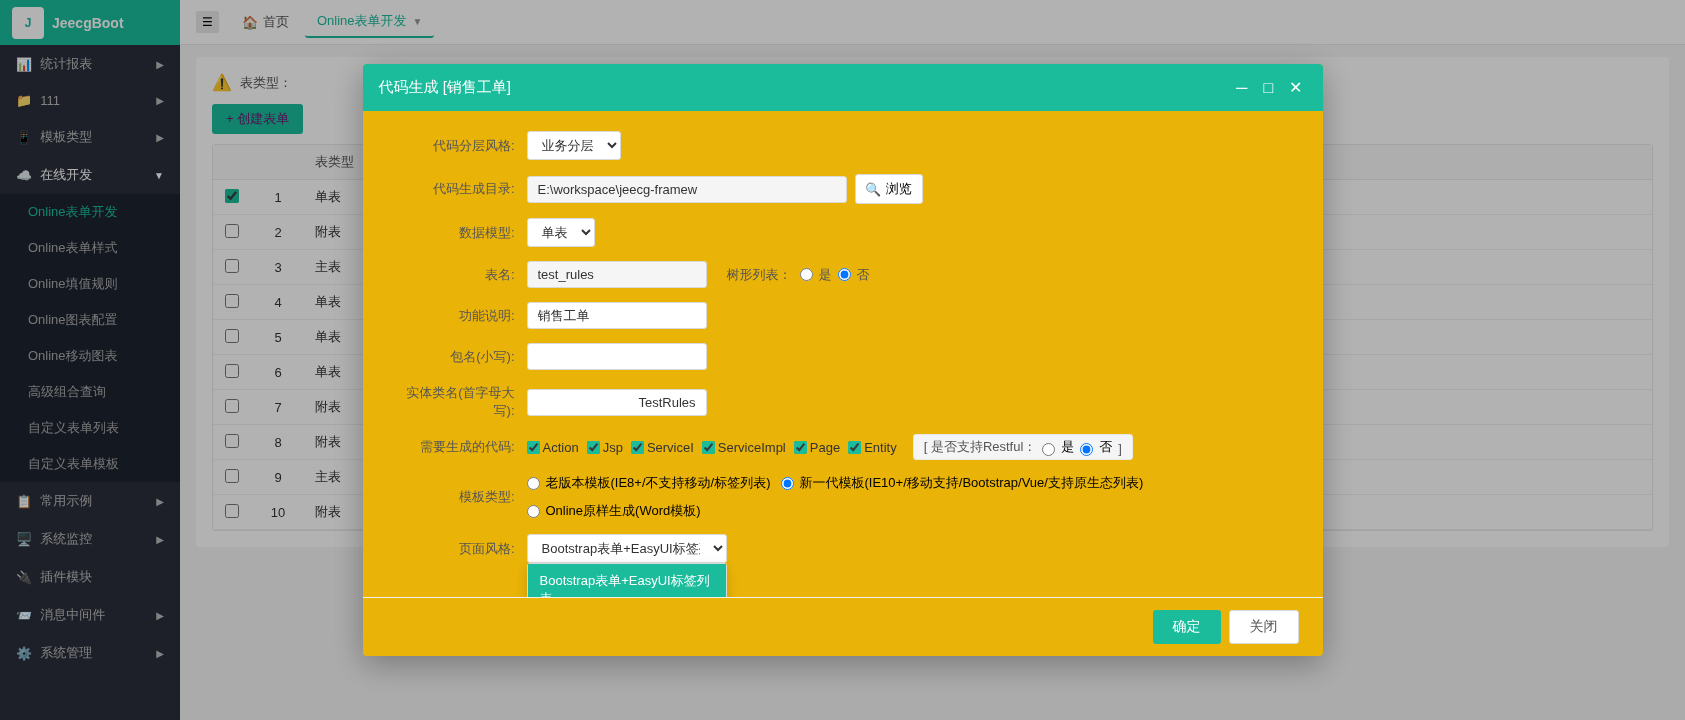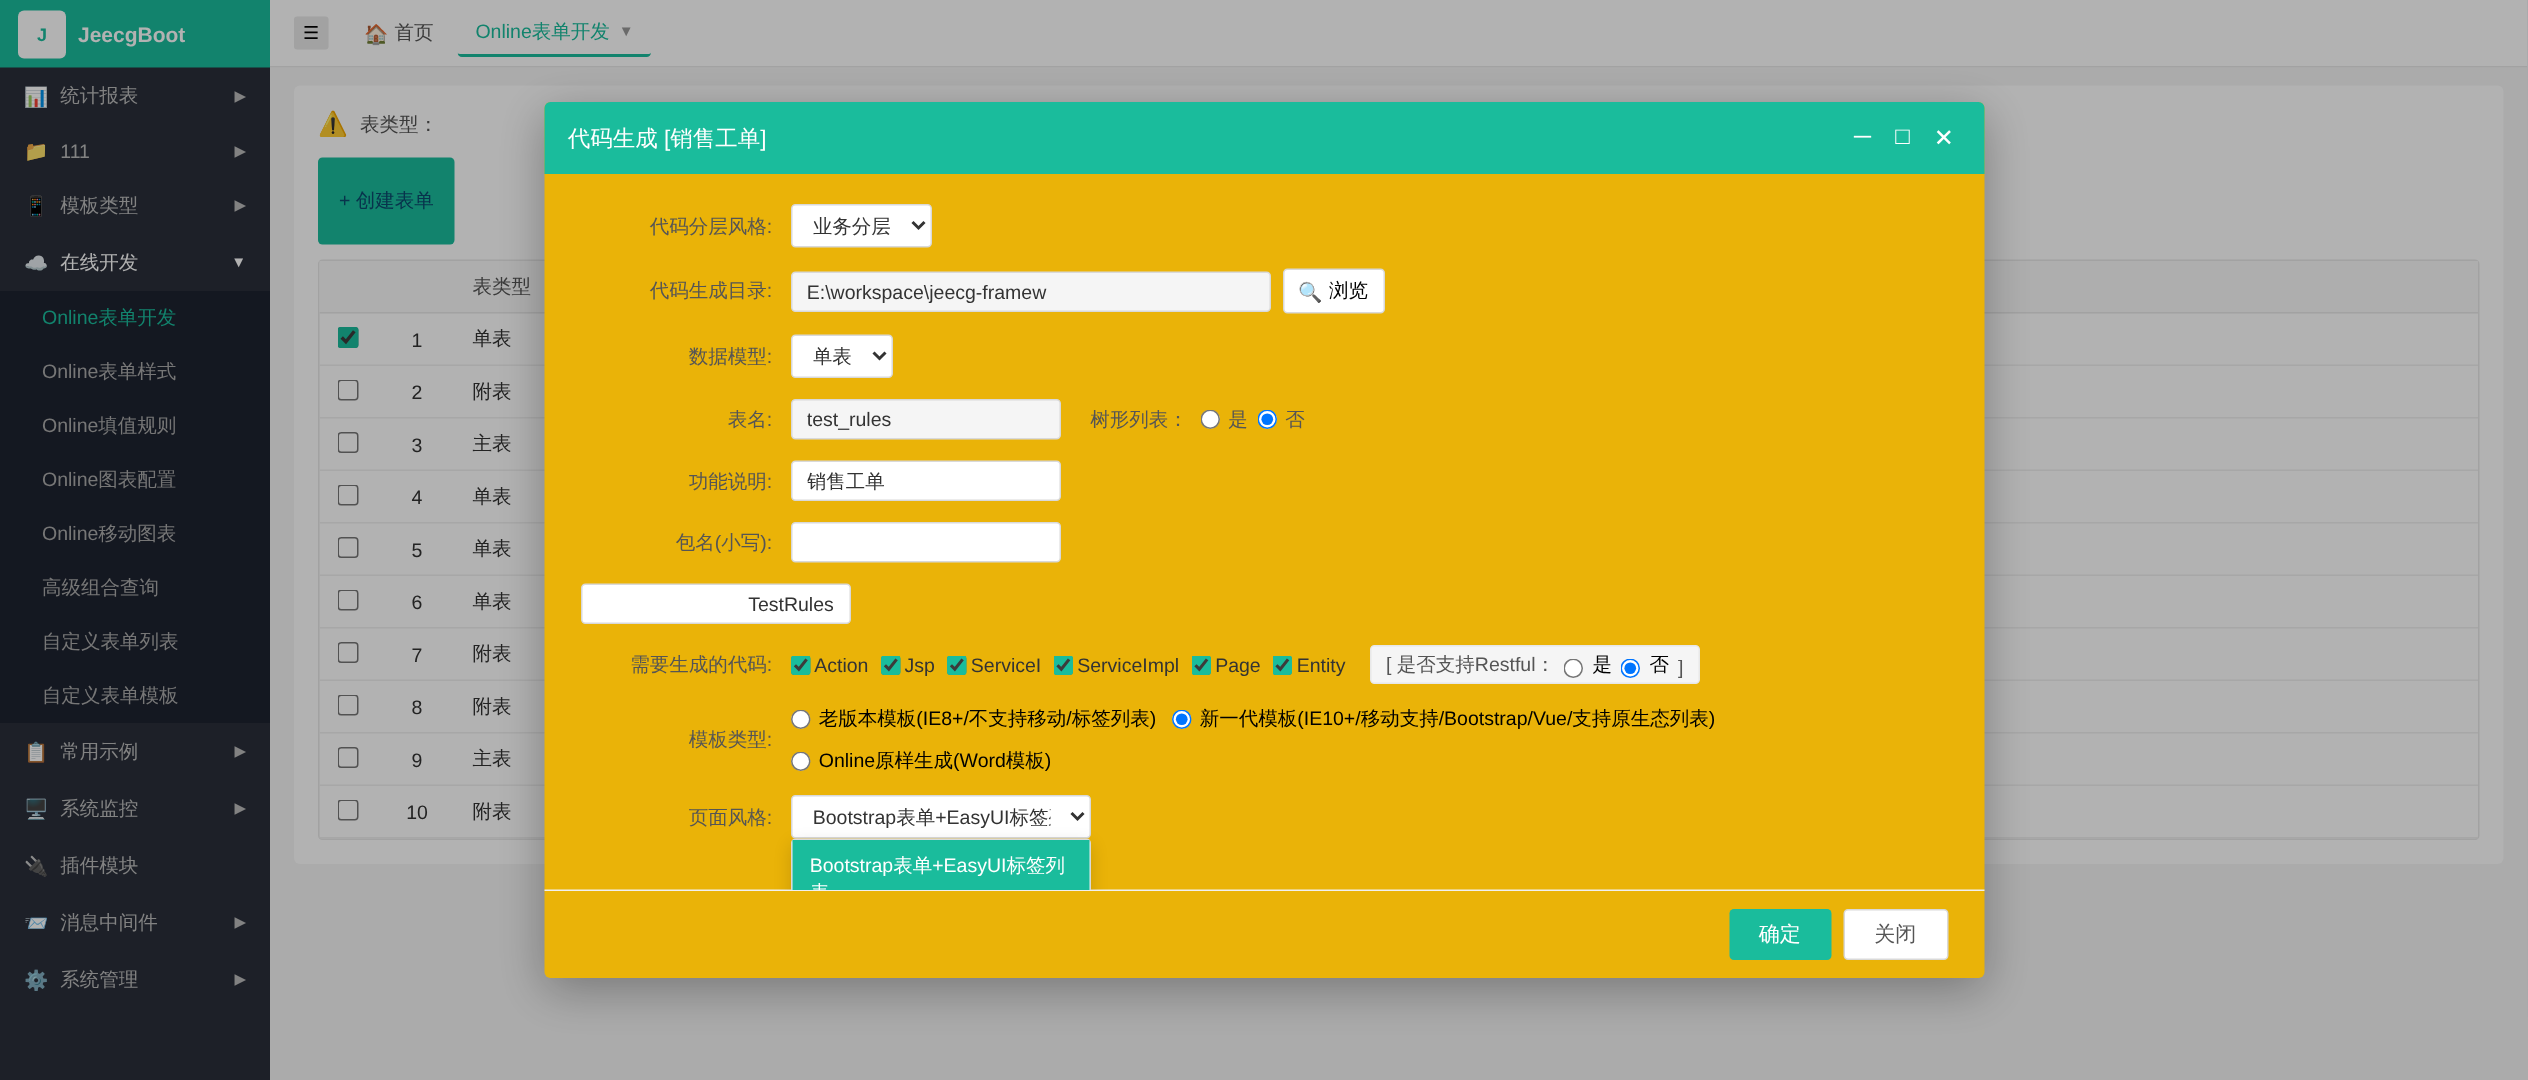--- a/index.html
+++ b/index.html
@@ -26,21 +26,21 @@
     .topbar-item { display: flex; align-items: center; gap: 4px; padding: 6px 12px; cursor: pointer; color: #555; border-radius: 3px; font-size: 13px; }
     .topbar-item.active { color: #1abc9c; border-bottom: 2px solid #1abc9c; }
     .topbar-arrow { font-size: 10px; color: #999; margin-left: 2px; }
     .collapse-btn { background: #e8e8e8; border: none; cursor: pointer; padding: 4px 6px; border-radius: 2px; font-size: 12px; margin-right: 8px; }
 
     
     .content { flex: 1; padding: 12px 16px; overflow: auto; background: #f5f5f5; }
     .section-header { display: flex; align-items: center; gap: 8px; margin-bottom: 12px; color: #555; }
     .warning-icon { color: #faad14; font-size: 16px; }
     .toolbar { display: flex; gap: 8px; margin-bottom: 10px; }
-    .btn-primary { background: #1abc9c; color: #0c4a6e; border: none; padding: 20px 14px; border-radius: 3px; cursor: pointer; font-size: 13px; }
+    .btn-primary { background: #1abc9c; color: #701a75; border: none; padding: 6px 14px; border-radius: 3px; cursor: pointer; font-size: 13px; }
     .table-container { background: white; border: 1px solid #e8e8e8; border-radius: 3px; }
     .table-header { display: flex; background: #fafafa; border-bottom: 1px solid #e8e8e8; }
     .th { padding: 8px 12px; font-size: 13px; color: #555; font-weight: 500; flex: 1; }
     .th.num { flex: 0 0 50px; text-align: center; }
     .th.checkbox { flex: 0 0 40px; }
     .table-row { display: flex; align-items: center; border-bottom: 1px solid #f0f0f0; }
     .td { padding: 8px 12px; font-size: 13px; color: #333; flex: 1; }
     .td.num { flex: 0 0 50px; text-align: center; }
     .td.checkbox { flex: 0 0 40px; }
     .checkbox-input { width: 14px; height: 14px; accent-color: #1abc9c; }
@@ -346,20 +346,21 @@
       </div>
 
       <div class="form-row">
         <div class="form-label">包名(小写):</div>
         <div class="form-value">
           <input type="text" class="form-input pkg-input" value="" style="">
         </div>
       </div>
 
       <div class="form-row">
+        <div class="form-label">实体类名(首字母大写):</div>
         <div class="form-value">
           <input type="text" class="form-input entity-input" value="TestRules" style="">
         </div>
       </div>
 
       <div class="form-row">
         <div class="form-label">需要生成的代码:</div>
         <div class="form-value" style="flex-wrap:wrap;">
           <div class="checkbox-group">
             <label class="checkbox-item">

